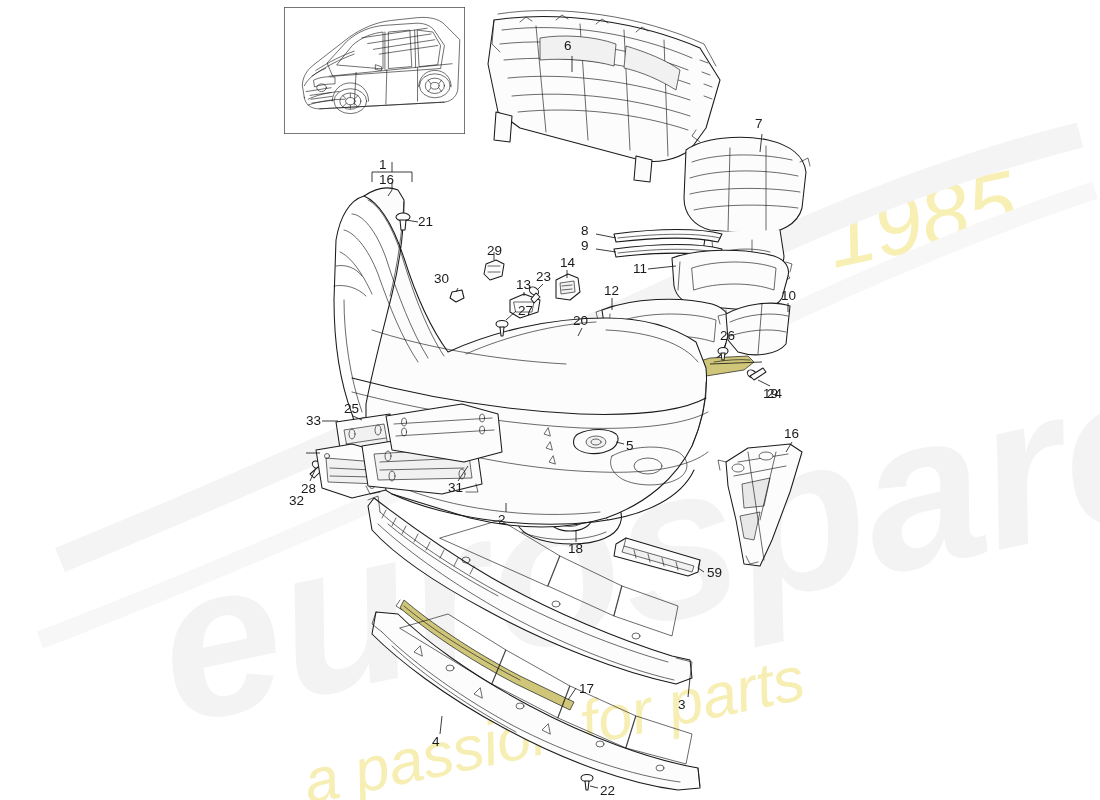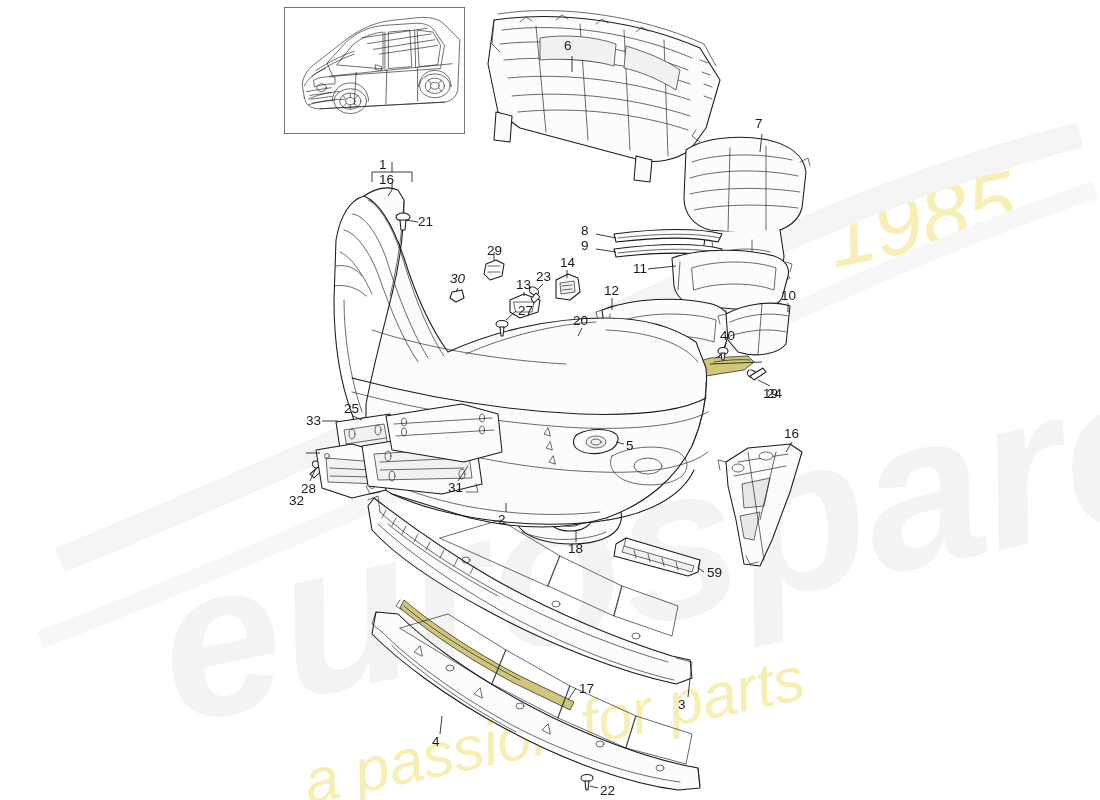--- a/index.html
+++ b/index.html
@@ -557,30 +557,30 @@
 
   <div id="labels">
       <div class="num" style="left: 379px; top: 158px;">1</div>
       <div class="num" style="left: 379px; top: 173px;">16</div>
       <div class="num" style="left: 564px; top: 39px;">6</div>
       <div class="num" style="left: 755px; top: 117px;">7</div>
       <div class="num" style="left: 418px; top: 215px;">21</div>
       <div class="num" style="left: 487px; top: 244px;">29</div>
       <div class="num" style="left: 581px; top: 224px;">8</div>
       <div class="num" style="left: 581px; top: 239px;">9</div>
-      <div class="num" style="left: 450px; top: 272px; font-style: italic;">30</div>
+      <div class="num" style="left: 434px; top: 272px;">30</div>
       <div class="num" style="left: 516px; top: 278px;">13</div>
       <div class="num" style="left: 536px; top: 270px;">23</div>
       <div class="num" style="left: 560px; top: 256px;">14</div>
       <div class="num" style="left: 633px; top: 262px;">11</div>
       <div class="num" style="left: 604px; top: 284px;">12</div>
       <div class="num" style="left: 781px; top: 289px;">10</div>
       <div class="num" style="left: 518px; top: 304px;">27</div>
       <div class="num" style="left: 573px; top: 314px;">20</div>
-      <div class="num" style="left: 720px; top: 329px;">40</div>
+      <div class="num" style="left: 720px; top: 329px;">26</div>
       <div class="num" style="left: 763px; top: 355px; margin-top: 32px;">19</div>
       <div class="num" style="left: 767px; top: 387px;">24</div>
       <div class="num" style="left: 306px; top: 414px;">33</div>
       <div class="num" style="left: 344px; top: 402px;">25</div>
       <div class="num" style="left: 289px; top: 446px; margin-top: 48px;">32</div>
       <div class="num" style="left: 301px; top: 482px;">28</div>
       <div class="num" style="left: 448px; top: 481px;">31</div>
       <div class="num" style="left: 626px; top: 439px;">5</div>
       <div class="num" style="left: 784px; top: 427px;">16</div>
       <div class="num" style="left: 498px; top: 513px;">2</div>

